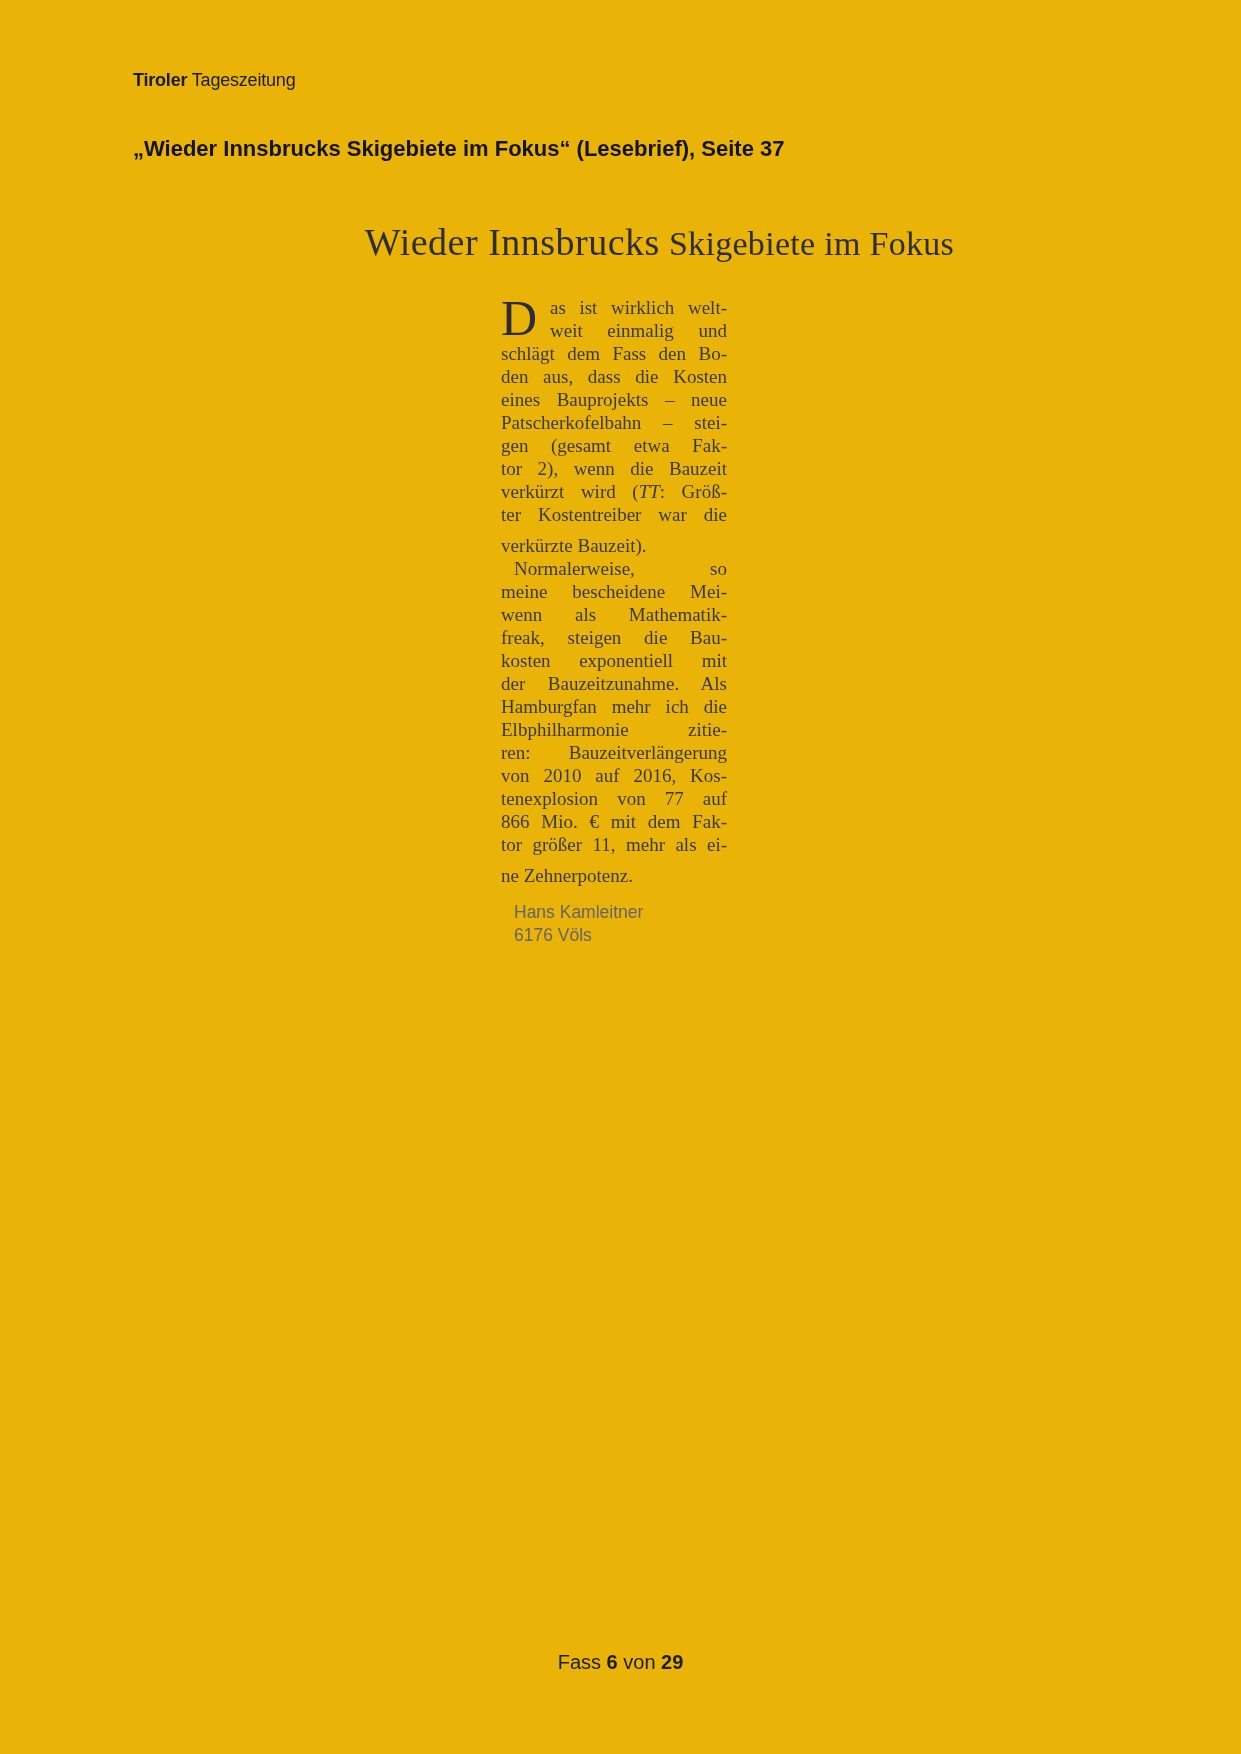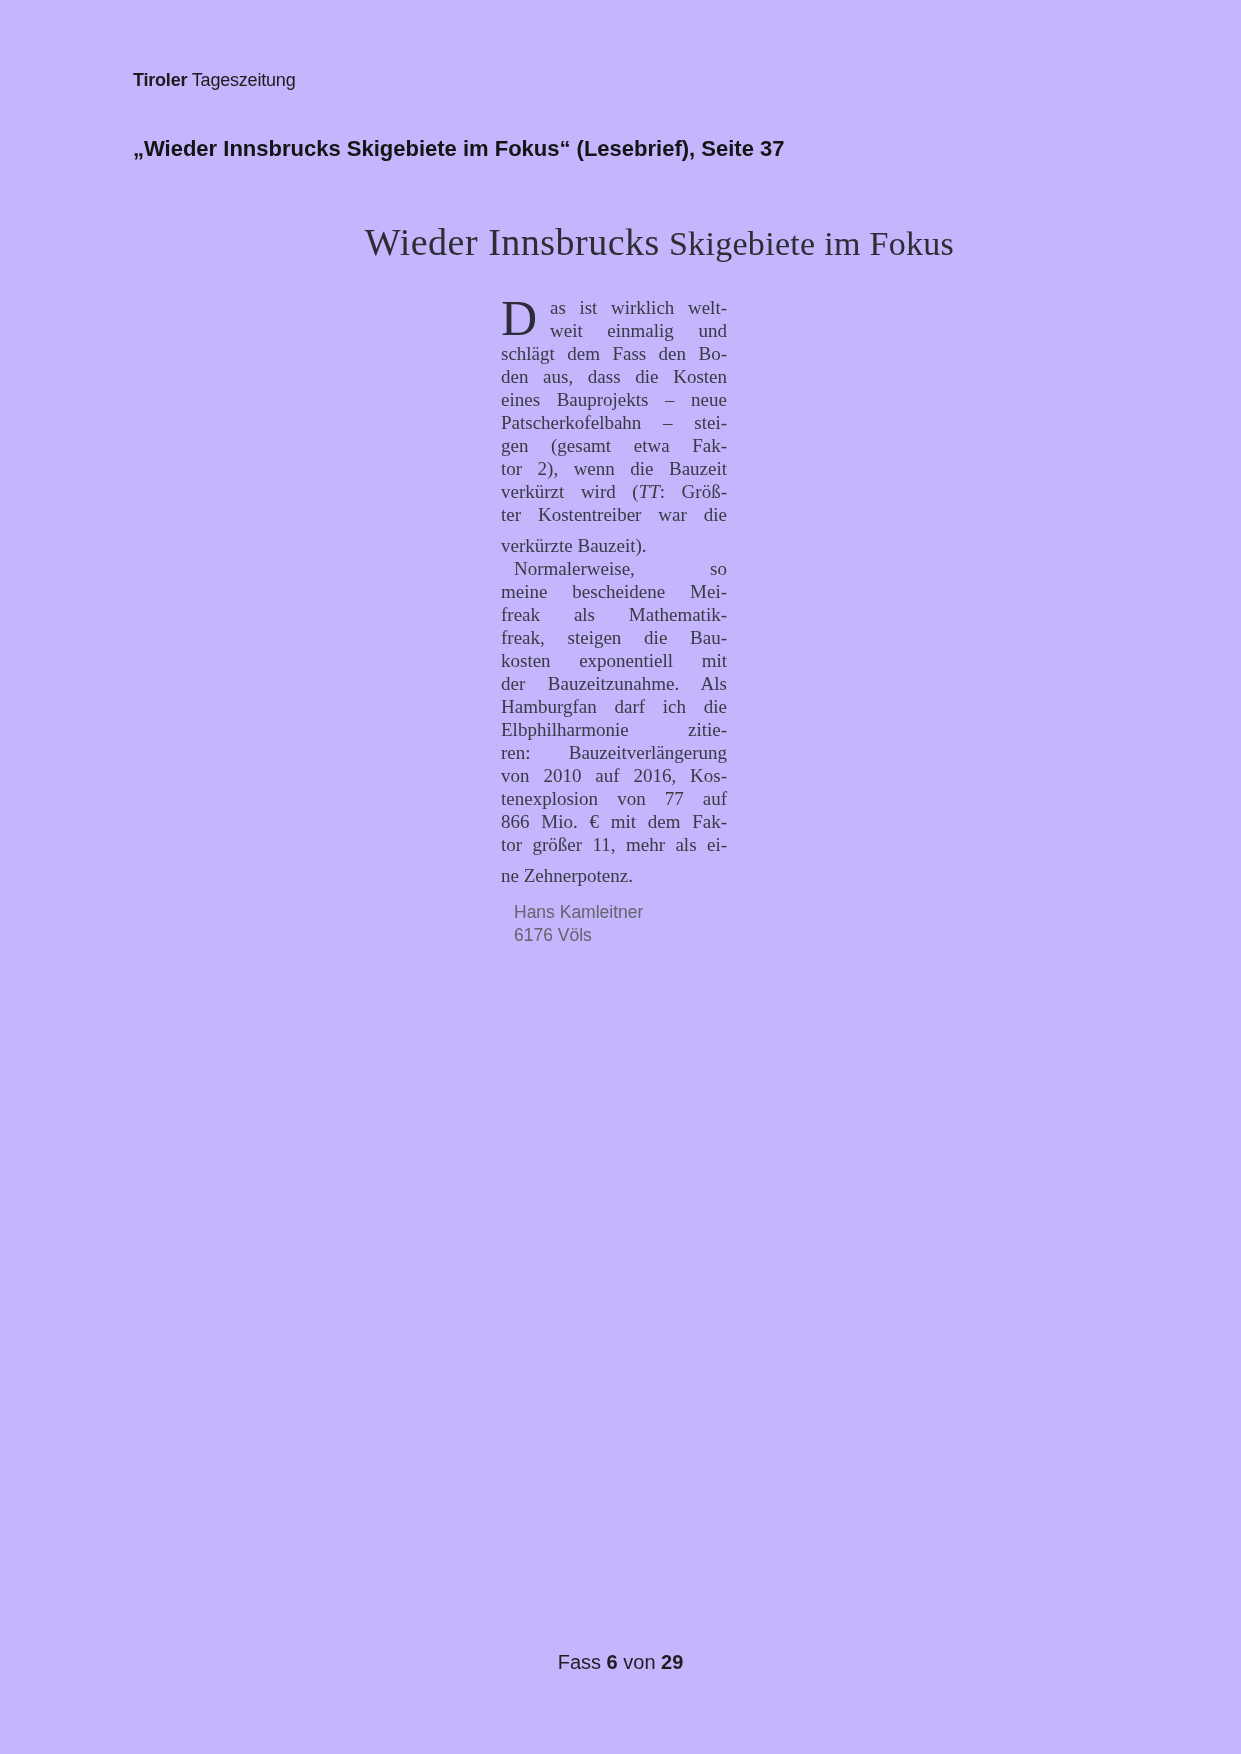--- a/index.html
+++ b/index.html
@@ -1,20 +1,20 @@
 <!DOCTYPE html>
 <html><head>
 <meta charset="utf-8">
 <style>
   html, body { margin: 0; padding: 0; background: #ffffff; }
   .page {
     position: relative;
     width: 1241px;
     height: 1754px;
-    background: #c4b5fd;
+    background: #eab308;
     font-family: "Liberation Sans", sans-serif;
     overflow: hidden;
   }
 
   
   .doc-header {
     position: absolute;
     left: 133px; top: 70px;
     font-size: 18px;
     letter-spacing: -0.2px;
@@ -121,25 +121,25 @@
     <div class="bl">den aus, dass die Kosten</div>
     <div class="bl">eines Bauprojekts – neue</div>
     <div class="bl">Patscherkofelbahn – stei-</div>
     <div class="bl">gen (gesamt etwa Fak-</div>
     <div class="bl">tor 2), wenn die Bauzeit</div>
     <div class="bl"><span>verkürzt wird (</span><span class="it">TT</span><span>: Größ-</span></div>
     <div class="bl">ter Kostentreiber war die</div>
     <div class="bl end">verkürzte Bauzeit).</div>
     <div class="bl indent">Normalerweise, so</div>
     <div class="bl">meine bescheidene Mei-</div>
-    <div class="bl">freak als Mathematik-</div>
+    <div class="bl">wenn als Mathematik-</div>
     <div class="bl">freak, steigen die Bau-</div>
     <div class="bl">kosten exponentiell mit</div>
     <div class="bl">der Bauzeitzunahme. Als</div>
-    <div class="bl">Hamburgfan darf ich die</div>
+    <div class="bl">Hamburgfan mehr ich die</div>
     <div class="bl">Elbphilharmonie zitie-</div>
     <div class="bl">ren: Bauzeitverlängerung</div>
     <div class="bl">von 2010 auf 2016, Kos-</div>
     <div class="bl">tenexplosion von 77 auf</div>
     <div class="bl">866 Mio. € mit dem Fak-</div>
     <div class="bl">tor größer 11, mehr als ei-</div>
     <div class="bl end">ne Zehnerpotenz.</div>
   </div>
 
   <div class="signature">

